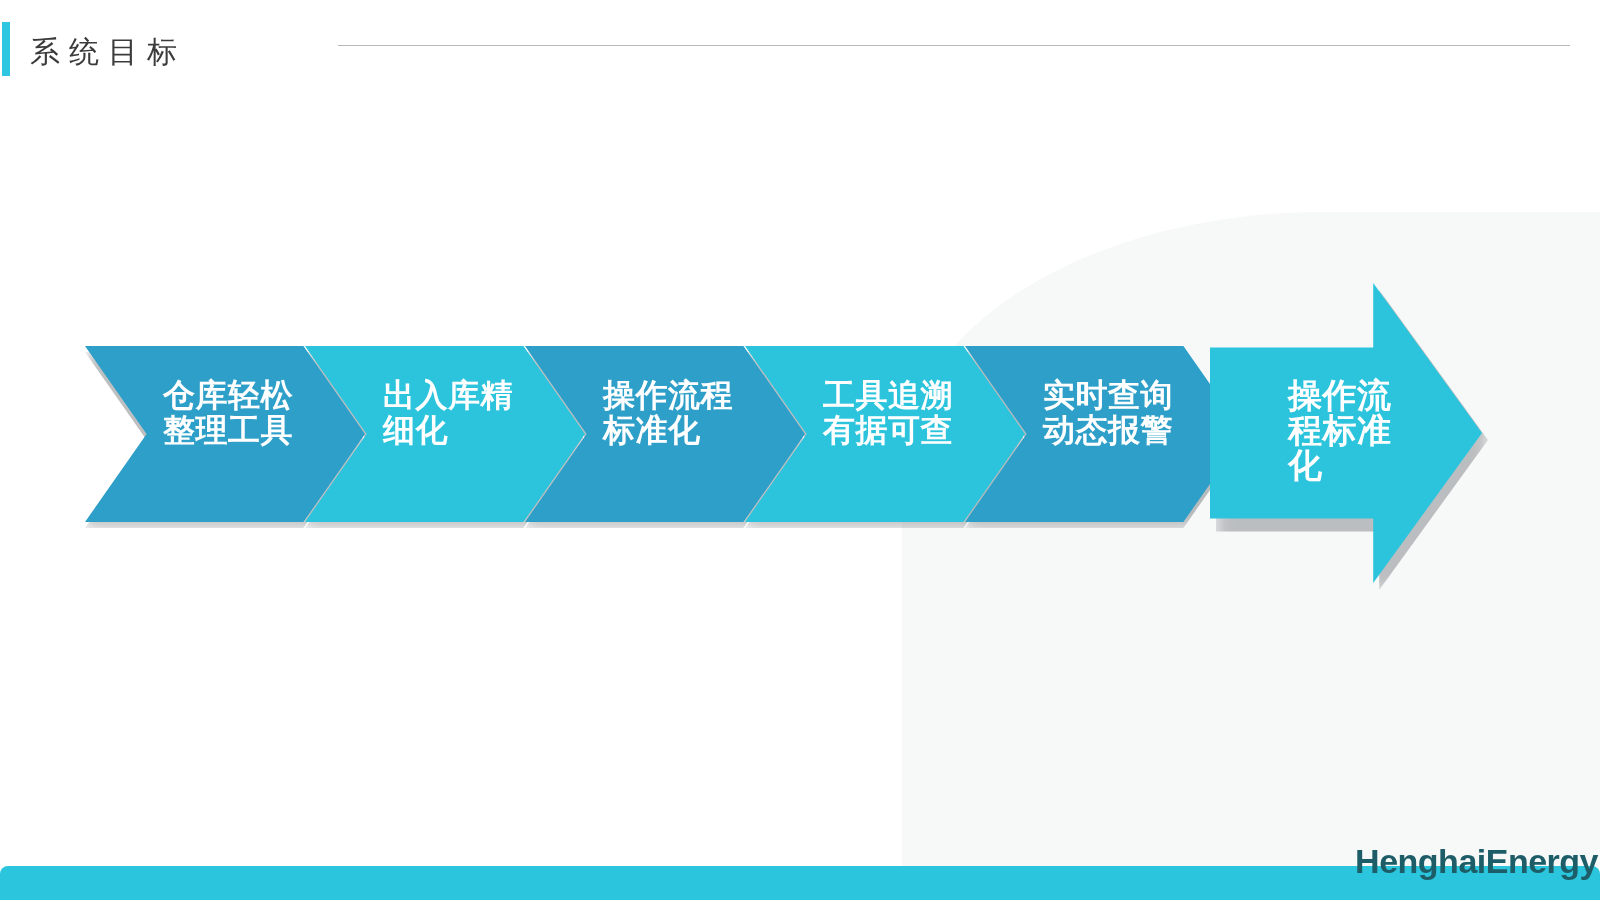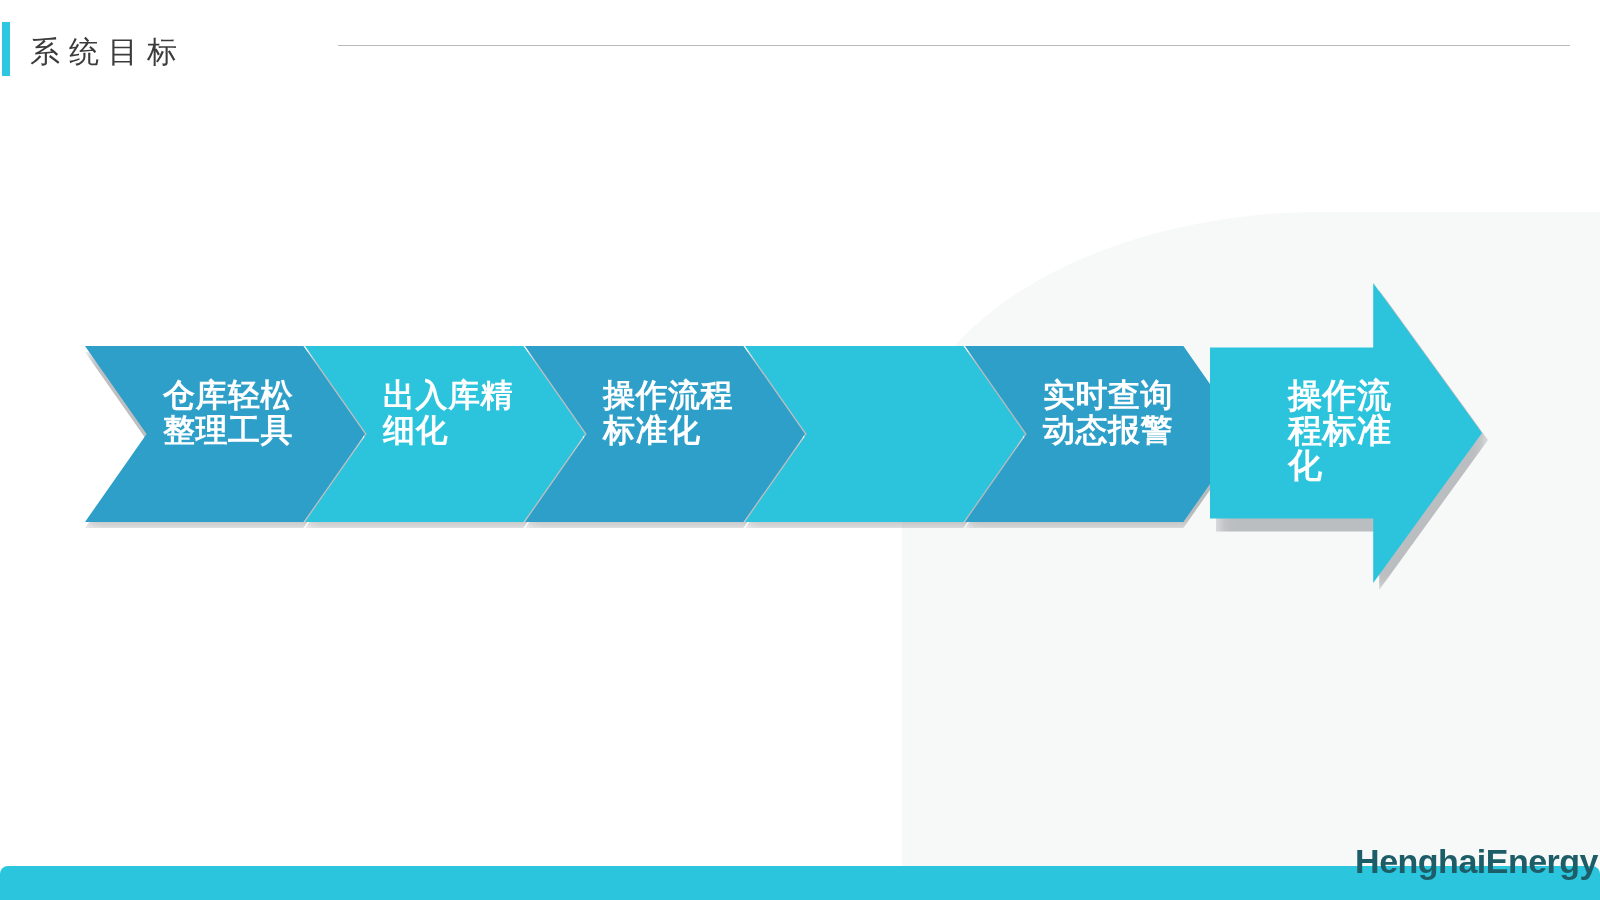--- a/index.html
+++ b/index.html
@@ -188,20 +188,21 @@
     <div class="chev" style="left: 85px; background: rgb(46, 159, 200);"></div>
     <div class="chev-label" style="left: 163px;">仓库轻松整理工具</div>
     <div class="chev-shadow" style="left: 305px;"></div>
     <div class="chev" style="left: 305px; background: rgb(43, 196, 220);"></div>
     <div class="chev-label" style="left: 383px;">出入库精细化</div>
     <div class="chev-shadow" style="left: 525px;"></div>
     <div class="chev" style="left: 525px; background: rgb(46, 159, 200);"></div>
     <div class="chev-label" style="left: 603px;">操作流程标准化</div>
     <div class="chev-shadow" style="left: 745px;"></div>
     <div class="chev" style="left: 745px; background: rgb(43, 196, 220);"></div>
+    <div class="chev-label" style="left: 823px;">工具追溯有据可查</div>
     <div class="chev-shadow" style="left: 965px;"></div>
     <div class="chev" style="left: 965px; background: rgb(46, 159, 200);"></div>
     <div class="chev-label" style="left: 1043px;">实时查询动态报警</div>
   </div>
 
 <div id="big-arrow-shadow"></div>
 <div id="big-arrow" style="background: rgb(44, 196, 221);"></div>
 <div id="big-arrow-label">操作流程标准化</div>
 
 <div id="footer-bar" style="background: rgb(43, 198, 222);"></div>

